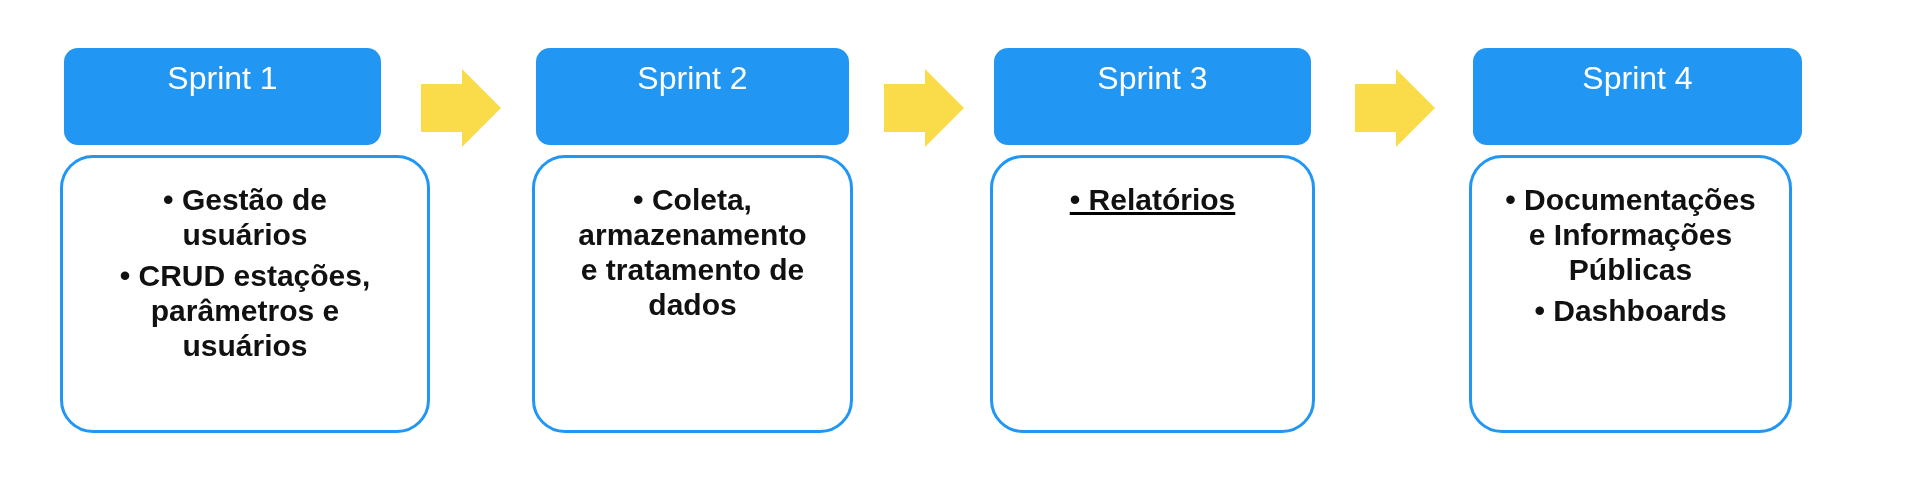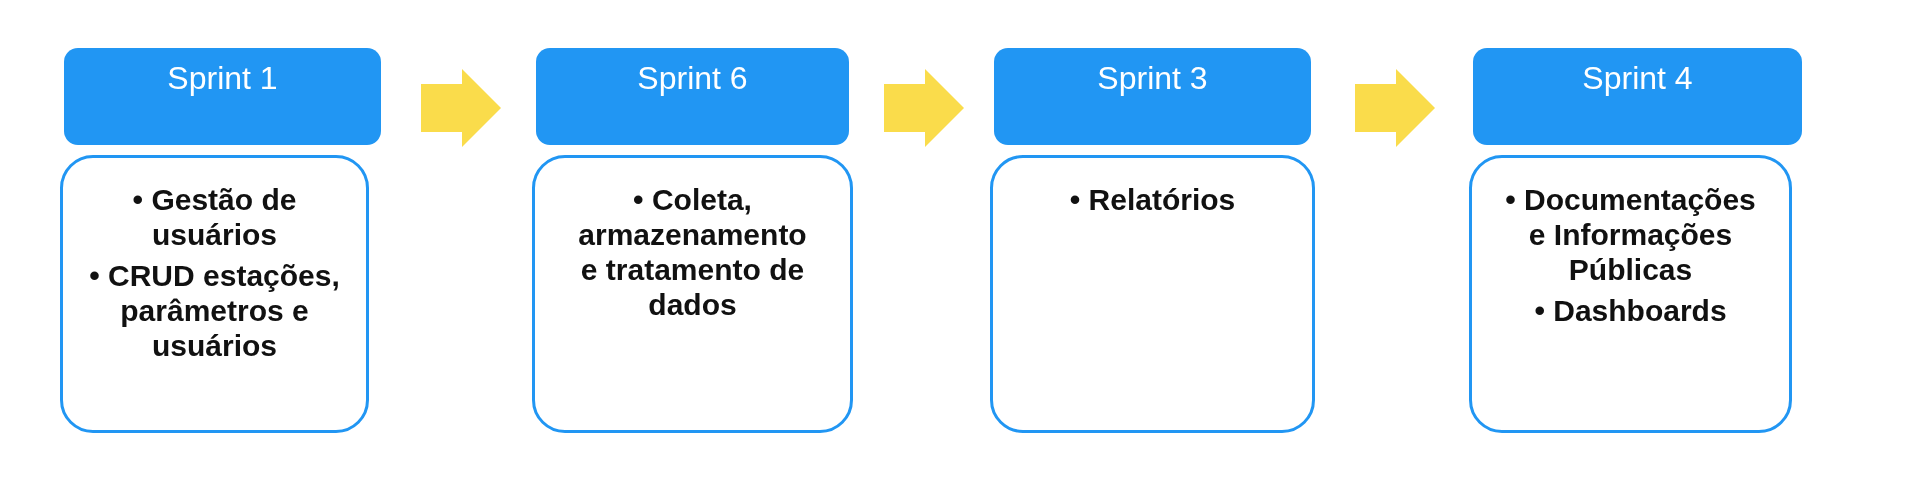--- a/index.html
+++ b/index.html
@@ -54,25 +54,25 @@
     margin-bottom: 6px;
   }
   .flow-arrow {
     position: absolute;
     top: 69px;
     width: 80px;
     height: 78px;
   }
   
   .col1-h { left: 64px;   width: 317px; }
-  .col1-c { left: 60px;   width: 309px; }
+  .col1-c { left: 60px;   width: 370px; }
   .col2-h { left: 536px;  width: 313px; }
   .col2-c { left: 532px;  width: 321px; }
   .col3-h { left: 994px;  width: 317px; }
-  .col3-c { left: 990px;  width: 325px; }
+  .col3-c { left: 990px;  width: 325px; text-decoration: underline; }
   .col4-h { left: 1473px; width: 329px; }
   .col4-c { left: 1469px; width: 323px; }
   .arrow1 { left: 421px; }
   .arrow2 { left: 884px; }
   .arrow3 { left: 1355px; }
 </style>
 </head>
 <body>
 
 <div class="canvas">
@@ -86,21 +86,21 @@
     <div class="bullet-item">• CRUD estações,
 parâmetros e
 usuários</div>
   </div>
 
   <svg class="flow-arrow arrow1" viewBox="0 0 80 78">
     <polygon points="0,15 41,15 41,0 80,39 41,78 41,63 0,63" fill="#FADC4B"></polygon>
   </svg>
 
   <div class="sprint-header col2-h">
-    <span class="sprint-title">Sprint 6</span>
+    <span class="sprint-title">Sprint 2</span>
   </div>
   <div class="content-box col2-c">
     <div class="bullet-item">• Coleta,
 armazenamento
 e tratamento de
 dados</div>
   </div>
 
   <svg class="flow-arrow arrow2" viewBox="0 0 80 78">
     <polygon points="0,15 41,15 41,0 80,39 41,78 41,63 0,63" fill="#FADC4B"></polygon>

